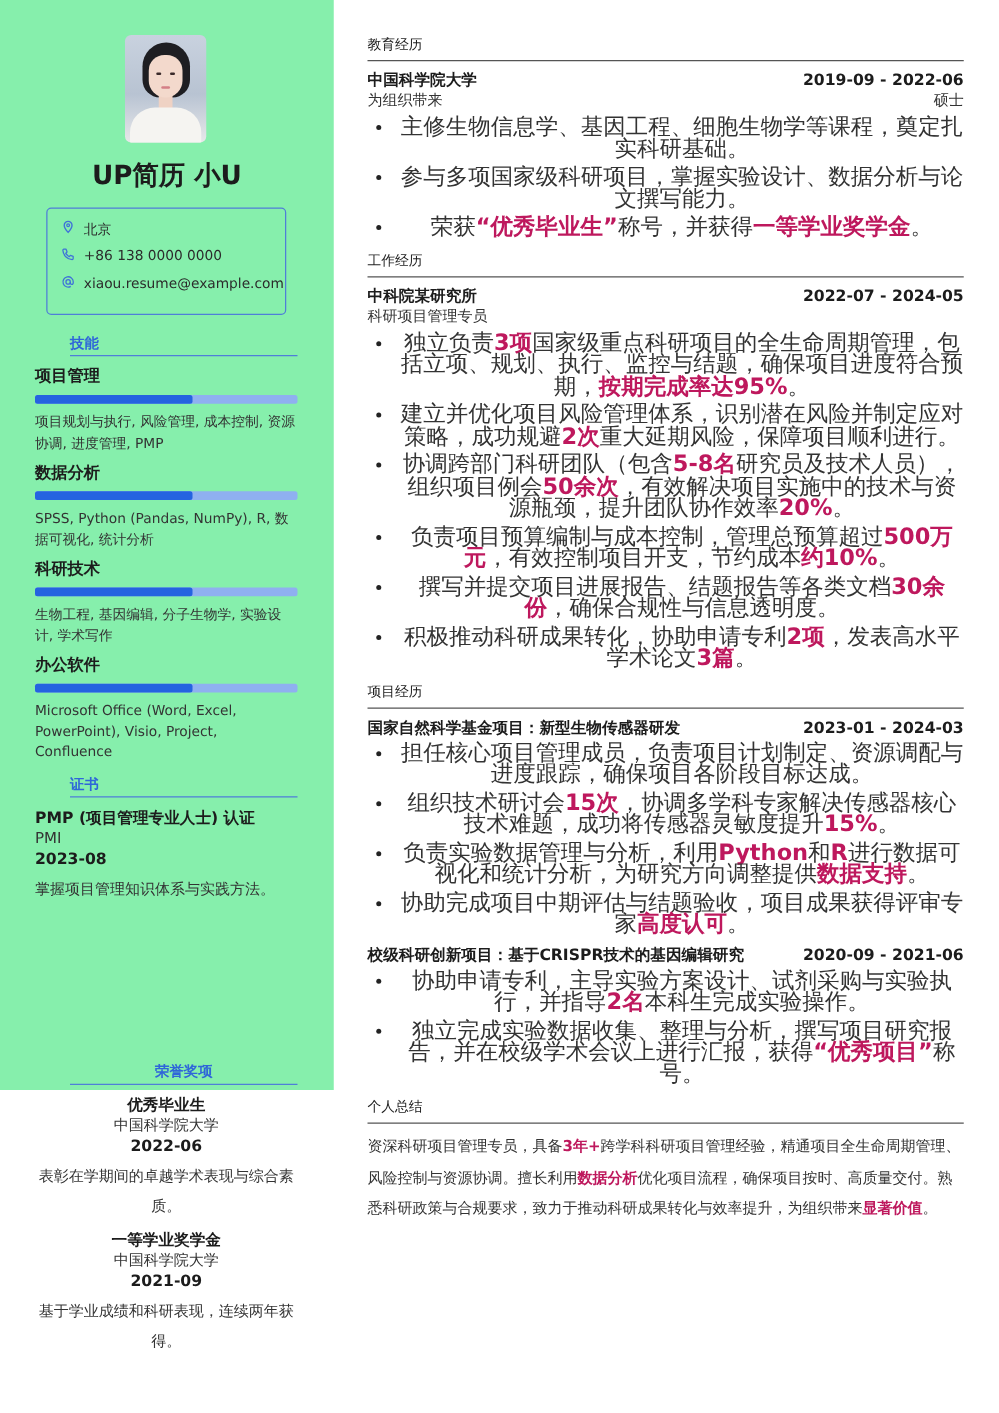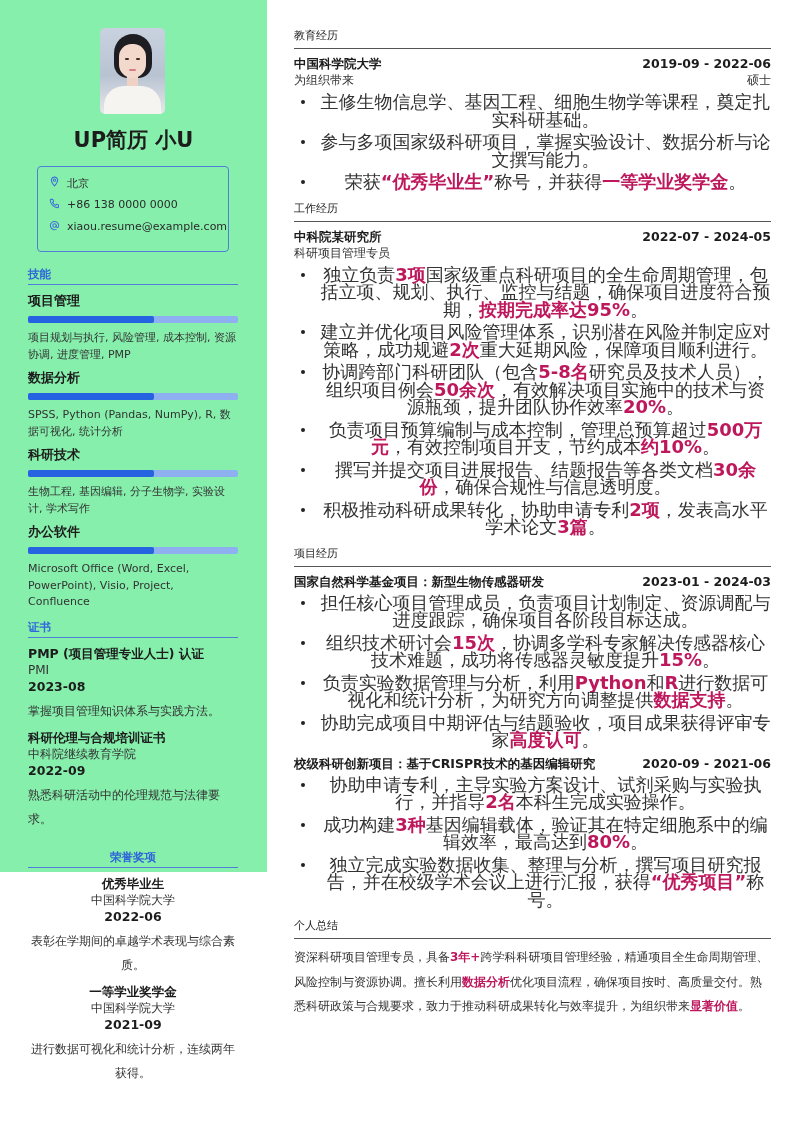--- a/index.html
+++ b/index.html
@@ -33,21 +33,21 @@
     border: 1.5px solid #4f7ed8; border-radius: 4px;
     padding: 9px 0 0 11px;
   }
   .contact-row { display: flex; height: 22px; font-size: 11px; color: #2b2b2b; }
   .contact-row .ico { width: 11px; height: 11px; margin-right: 7px; display: inline-flex; align-items: center; justify-content: center; }
   .contact-row svg { width: 11px; height: 11px; }
 
   .side-section { position: absolute; left: 28px; width: 210px; }
   .side-head {
     font-size: 11.5px; font-weight: bold; color: #2f66d9;
-    border-bottom: 1.5px solid #4f7ed8; padding-bottom: 2px; margin-bottom: 7px;
+    border-bottom: 1.5px solid #4f7ed8; padding-bottom: 2px; margin-bottom: 7px; margin-left: 28px;
   }
   .skill-name { font-size: 13px; font-weight: bold; color: #1c1c1c; margin-bottom: 6px; }
   .skill-bar { width: 210px; height: 7px; background: #8fb0f0; border-radius: 2px; position: relative; margin-bottom: 7px; }
   .skill-fill { position: absolute; left: 0; top: 0; height: 7px; width: 60%; background: #2563e0; border-radius: 2px; }
   .skill-desc { font-size: 11px; color: #333; line-height: 16.5px; margin-bottom: 6px; }
 
   .entry-title { font-size: 12.5px; font-weight: bold; color: #1c1c1c; line-height: 17px; }
   .entry-sub { font-size: 12px; color: #333; line-height: 16px; }
   .entry-date { font-size: 12.5px; font-weight: bold; color: #1c1c1c; line-height: 18px; }
   .entry-desc { font-size: 12px; color: #333; line-height: 24px; margin-top: 3px; margin-bottom: 6px; }
@@ -149,41 +149,35 @@
   </section>
 
   <section class="side-section" style="top:620px;">
     <div class="side-head">证书</div>
     <div>
       <div class="entry-title">PMP (项目管理专业人士) 认证</div>
       <div class="entry-sub">PMI</div>
       <div class="entry-date">2023-08</div>
       <div class="entry-desc">掌握项目管理知识体系与实践方法。</div>
     </div>
-    <div>
-      <div class="entry-title">科研伦理与合规培训证书</div>
-      <div class="entry-sub">中科院继续教育学院</div>
-      <div class="entry-date">2022-09</div>
-      <div class="entry-desc">熟悉科研活动中的伦理规范与法律要求。</div>
-    </div>
   </section>
 
   <section class="side-section" style="top:850px;text-align:center;">
     <div class="side-head">荣誉奖项</div>
     <div>
       <div class="entry-title">优秀毕业生</div>
       <div class="entry-sub">中国科学院大学</div>
       <div class="entry-date">2022-06</div>
       <div class="entry-desc">表彰在学期间的卓越学术表现与综合素质。</div>
     </div>
     <div>
       <div class="entry-title">一等学业奖学金</div>
       <div class="entry-sub">中国科学院大学</div>
       <div class="entry-date">2021-09</div>
-      <div class="entry-desc">进行数据可视化和统计分析，连续两年获得。</div>
+      <div class="entry-desc">基于学业成绩和科研表现，连续两年获得。</div>
     </div>
   </section>
 </aside>
 
 <main class="main">
 
   <section class="main-section">
     <div class="main-head">教育经历</div>
     <div class="row-between">
       <span class="org">中国科学院大学</span>
@@ -231,21 +225,20 @@
           <li><span>协助完成项目中期评估与结题验收，项目成果获得评审专家</span><b>高度认可</b><span>。</span></li>
         </ul>
     </div>
     <div style="margin-top:6px;">
       <div class="row-between">
         <span class="org">校级科研创新项目：基于CRISPR技术的基因编辑研究</span>
         <span class="date">2020-09 - 2021-06</span>
       </div>
       <ul class="bullets">
           <li><span>协助申请专利，主导实验方案设计、试剂采购与实验执行，并指导</span><b>2名</b><span>本科生完成实验操作。</span></li>
-          <li><span>成功构建</span><b>3种</b><span>基因编辑载体，验证其在特定细胞系中的编辑效率，最高达到</span><b>80%</b><span>。</span></li>
           <li><span>独立完成实验数据收集、整理与分析，撰写项目研究报告，并在校级学术会议上进行汇报，获得</span><b>“优秀项目”</b><span>称号。</span></li>
         </ul>
     </div>
   </section>
 
   <section class="main-section">
     <div class="main-head">个人总结</div>
     <p class="summary"><span>资深科研项目管理专员，具备</span><b>3年+</b><span>跨学科科研项目管理经验，精通项目全生命周期管理、风险控制与资源协调。擅长利用</span><b>数据分析</b><span>优化项目流程，确保项目按时、高质量交付。熟悉科研政策与合规要求，致力于推动科研成果转化与效率提升，为组织带来</span><b>显著价值</b><span>。</span></p>
   </section>
 </main>

